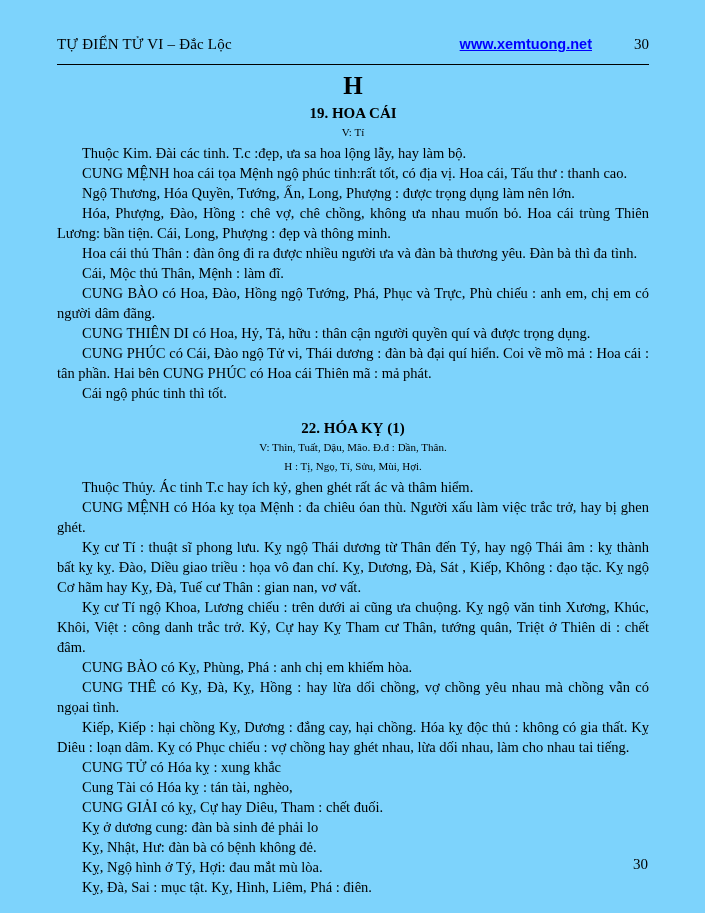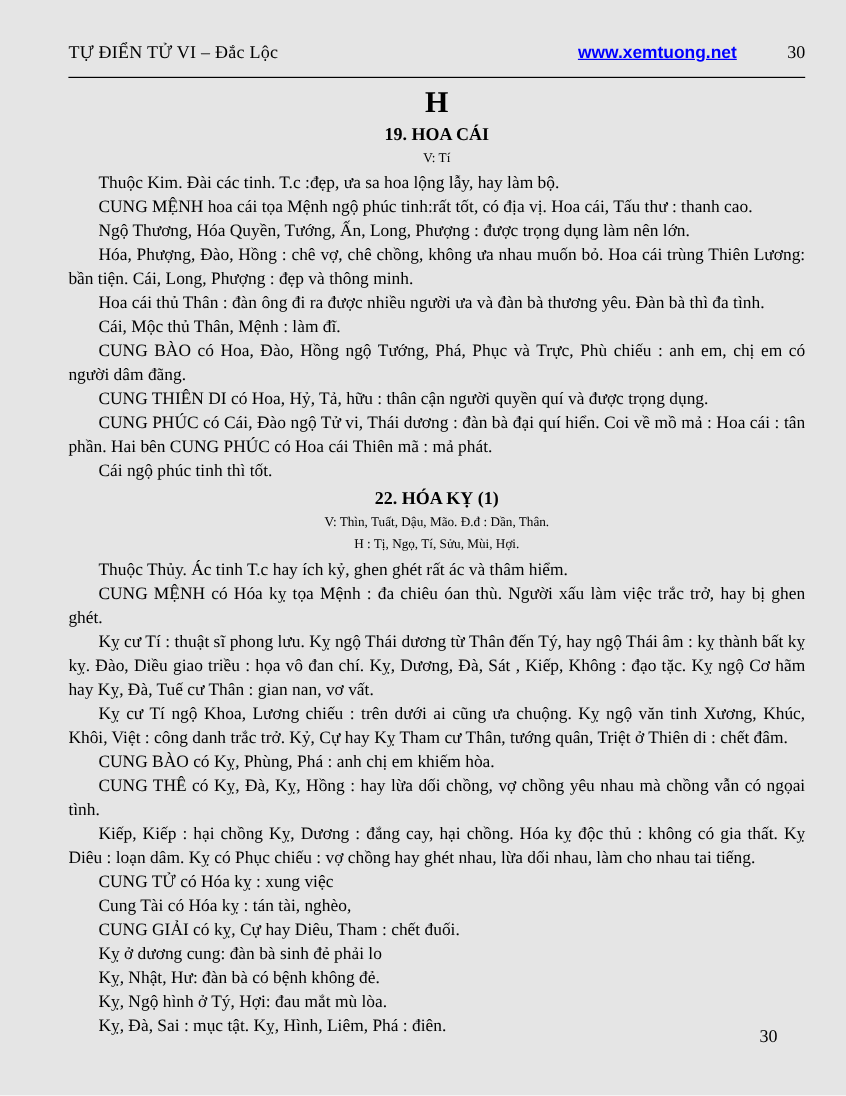--- a/index.html
+++ b/index.html
@@ -5,24 +5,24 @@
   html, body {
     margin: 0;
     padding: 0;
     background: #ffffff;
   }
   .page {
     position: relative;
     width: 705px;
     height: 913px;
     box-sizing: border-box;
-    background: #e5e5e5;
+    background: #7dd3fc;
     color: #000000;
     font-family: "Liberation Serif", serif;
-    padding: 36px 34px 0 57px;
+    padding: 36px 56px 0 57px;
     overflow: hidden;
   }
   .header {
     display: flex;
     justify-content: space-between;
     align-items: baseline;
   }
   .header-title {
     font-size: 15px;
     letter-spacing: 0.2px;
@@ -69,21 +69,21 @@
     margin: 0;
   }
   .para {
     text-align: justify;
     text-indent: 25px;
     font-size: 14.5px;
     line-height: 20px;
     margin: 0;
   }
   .entry + .entry {
-    margin-top: 4px;
+    margin-top: 16px;
   }
   .footer {
     position: absolute;
     right: 57px;
     bottom: 40px;
     font-size: 15px;
   }
 </style>
 </head>
 <body>
@@ -133,21 +133,21 @@
         </div>
       <div class="paras">
 
       <p class="para">Thuộc Thủy. Ác tinh T.c hay ích kỷ, ghen ghét rất ác và thâm hiểm.</p>
           <p class="para">CUNG MỆNH có Hóa kỵ tọa Mệnh : đa chiêu óan thù. Người xấu làm việc trắc trở, hay bị ghen ghét.</p>
           <p class="para">Kỵ cư Tí : thuật sĩ phong lưu. Kỵ ngộ Thái dương từ Thân đến Tý, hay ngộ Thái âm : kỵ thành bất kỵ kỵ. Đào, Diều giao triều : họa vô đan chí. Kỵ, Dương, Đà, Sát , Kiếp, Không : đạo tặc. Kỵ ngộ Cơ hãm hay Kỵ, Đà, Tuế cư Thân : gian nan, vơ vất.</p>
           <p class="para">Kỵ cư Tí ngộ Khoa, Lương chiếu : trên dưới ai cũng ưa chuộng. Kỵ ngộ văn tinh Xương, Khúc, Khôi, Việt : công danh trắc trở. Kỷ, Cự hay Kỵ Tham cư Thân, tướng quân, Triệt ở Thiên di : chết đâm.</p>
           <p class="para">CUNG BÀO có Kỵ, Phùng, Phá : anh chị em khiếm hòa.</p>
           <p class="para">CUNG THÊ có Kỵ, Đà, Kỵ, Hồng : hay lừa dối chồng, vợ chồng yêu nhau mà chồng vẫn có ngọai tình.</p>
           <p class="para">Kiếp, Kiếp : hại chồng Kỵ, Dương : đắng cay, hại chồng. Hóa kỵ độc thủ : không có gia thất. Kỵ Diêu : loạn dâm. Kỵ có Phục chiếu : vợ chồng hay ghét nhau, lừa dối nhau, làm cho nhau tai tiếng.</p>
-          <p class="para">CUNG TỬ có Hóa kỵ : xung việc</p>
+          <p class="para">CUNG TỬ có Hóa kỵ : xung khắc</p>
           <p class="para">Cung Tài có Hóa kỵ : tán tài, nghèo,</p>
           <p class="para">CUNG GIẢI có kỵ, Cự hay Diêu, Tham : chết đuối.</p>
           <p class="para">Kỵ ở dương cung: đàn bà sinh đẻ phải lo</p>
           <p class="para">Kỵ, Nhật, Hư: đàn bà có bệnh không đẻ.</p>
           <p class="para">Kỵ, Ngộ hình ở Tý, Hợi: đau mắt mù lòa.</p>
           <p class="para">Kỵ, Đà, Sai : mục tật. Kỵ, Hình, Liêm, Phá : điên.</p>
         </div>
     </section>
     </div>
 

